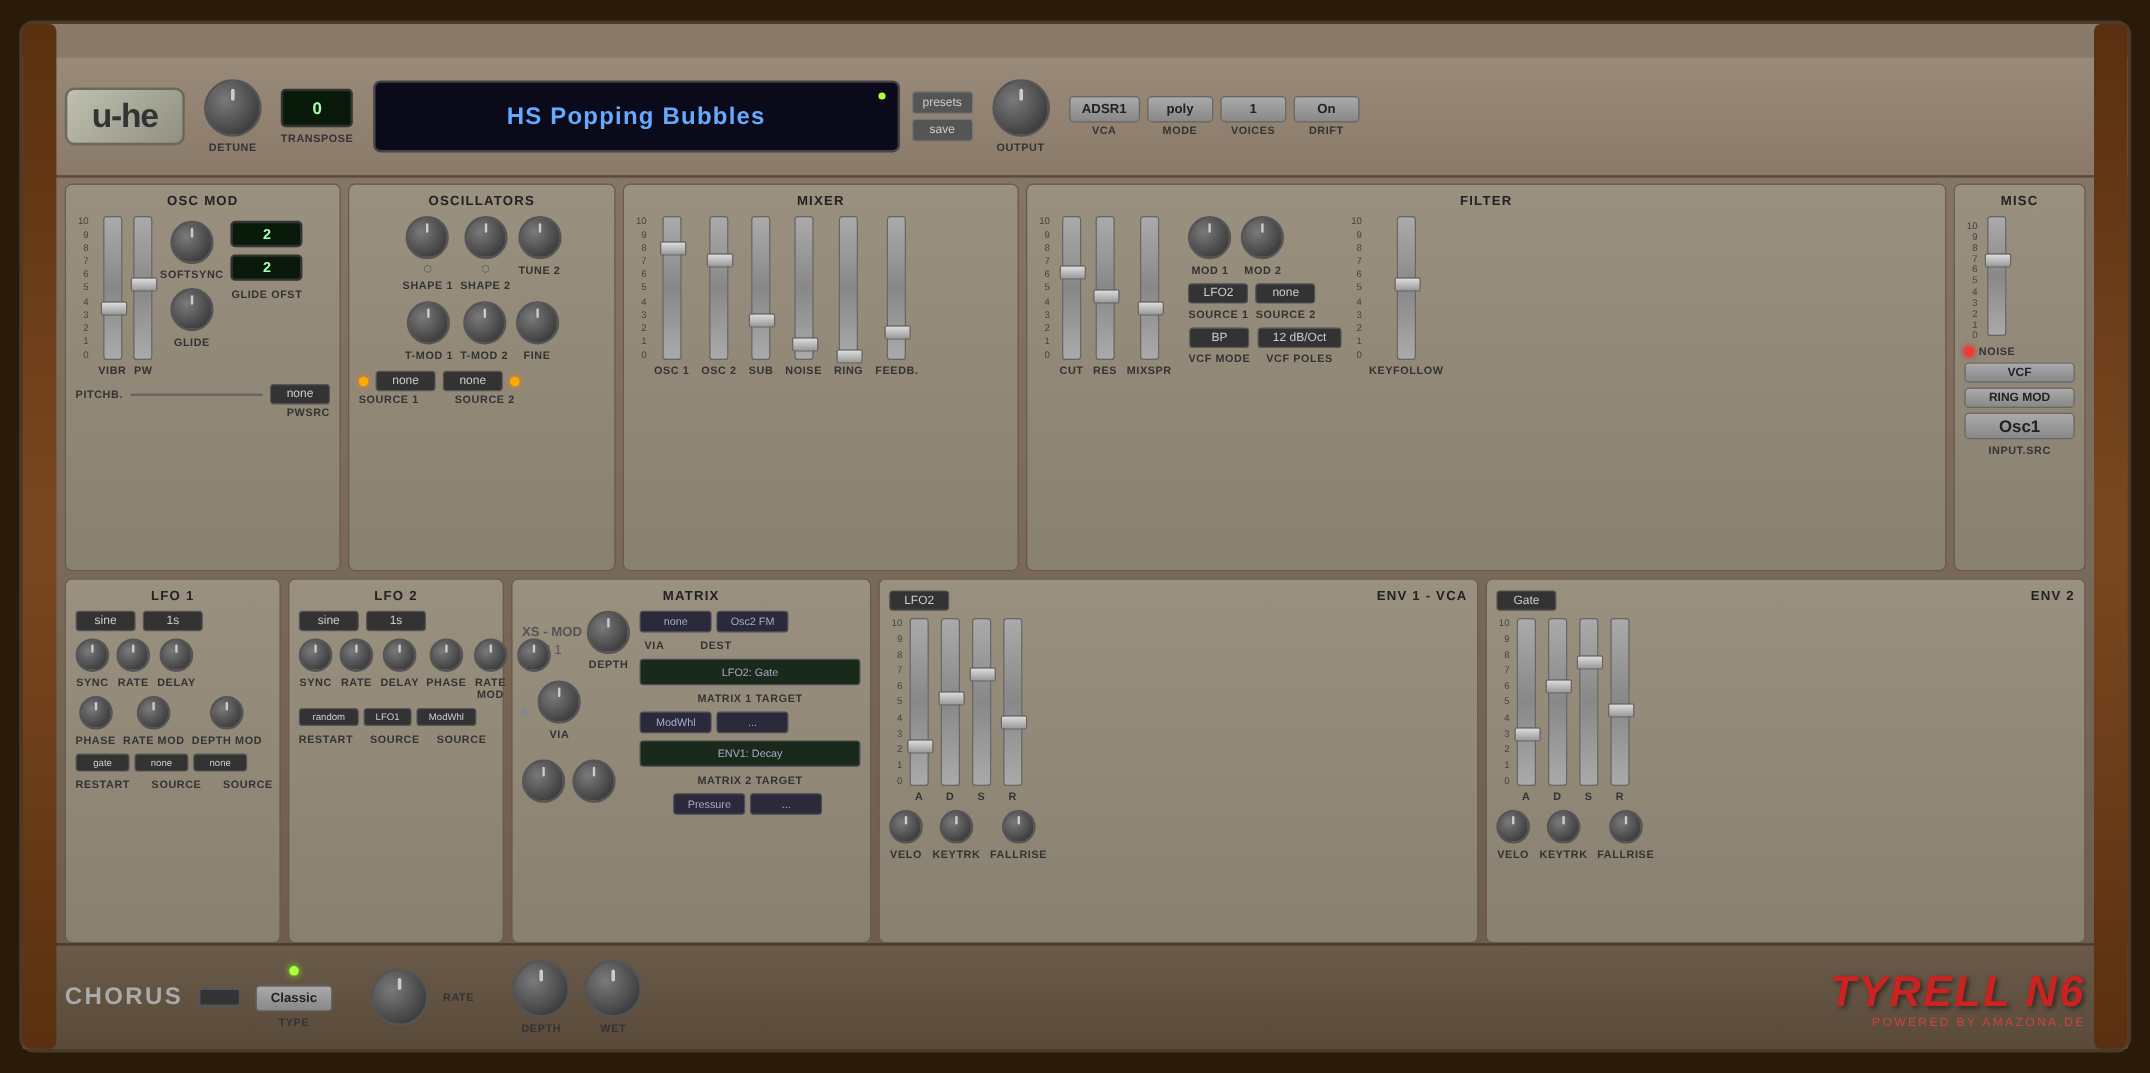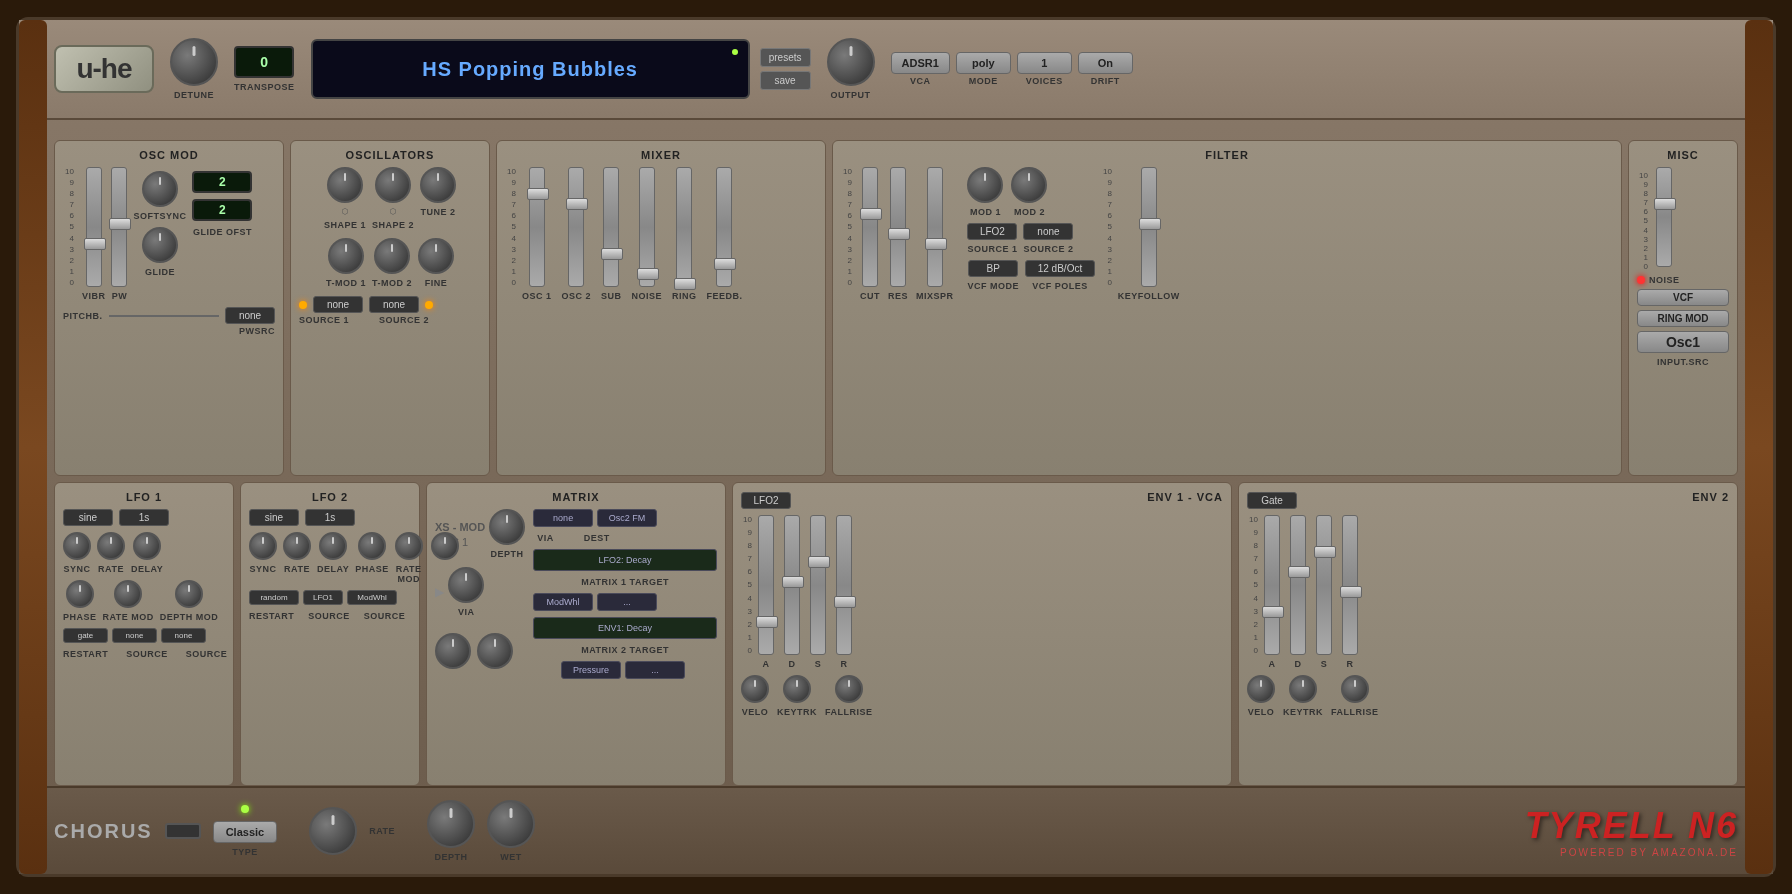--- a/index.html
+++ b/index.html
@@ -37,20 +37,21 @@
 
     
     .top-bar {
       height: 100px;
       background: linear-gradient(180deg, #9a8a7a 0%, #8a7a6a 100%);
       display: flex;
       align-items: center;
       padding: 0 35px;
       gap: 16px;
       border-bottom: 2px solid #5a4a3a;
+      margin-top: 28px;
     }
     .logo-box {
       background: linear-gradient(135deg, #c0c0b0, #909080);
       border-radius: 8px;
       padding: 6px 14px;
       border: 2px solid #6a6a5a;
       min-width: 100px;
       text-align: center;
     }
     .logo-text {
@@ -223,21 +224,21 @@
       color: #222;
       text-align: center;
       letter-spacing: 1px;
       margin-bottom: 6px;
       text-transform: uppercase;
     }
     .osc-mod-section {
       width: 230px;
     }
     .oscillators-section {
-      width: 200px;
+      width: 223px;
     }
     .mixer-section {
       width: 330px;
     }
     .filter-section {
       flex: 1;
     }
     .misc-section {
       width: 110px;
     }
@@ -483,21 +484,21 @@
           <div class="param-label">VOICES</div>
         </div>
         <div class="ctrl-group">
           <div class="ctrl-btn">On</div>
           <div class="param-label">DRIFT</div>
         </div>
       </div>
     </div>
   </div>
 
-  <div class="main-sections" style="padding-top:20px;">
+  <div class="main-sections" style="padding-top:5px;">
 
     <div class="section-box osc-mod-section">
       <div class="section-title">OSC MOD</div>
       <div style="display:flex; gap:6px; align-items:flex-start;">
 
         <div class="scale-nums">
           <span>10</span>
             <span>9</span>
             <span>8</span>
             <span>7</span>
@@ -911,21 +912,21 @@
         </div>
         <div style="display:flex; flex-direction:column; gap:6px; flex:1;">
           <div style="display:flex; gap:4px;">
             <div class="matrix-btn">none</div>
             <div class="matrix-btn">Osc2 FM</div>
           </div>
           <div style="display:flex; gap:30px; padding:0 4px;">
             <div class="param-label">VIA</div>
             <div class="param-label">DEST</div>
           </div>
-          <div class="matrix-btn" style="width:100%; padding:5px 4px; background:#1a2a1a;">LFO2: Decay</div>
+          <div class="matrix-btn" style="width:100%; padding:5px 4px; background:#1a2a1a;">LFO2: Gate</div>
           <div class="param-label">MATRIX 1 TARGET</div>
           <div style="display:flex; gap:4px;">
             <div class="matrix-btn">ModWhl</div>
             <div class="matrix-btn">...</div>
           </div>
           <div class="matrix-btn" style="width:100%; padding:5px 4px; background:#1a2a1a;">ENV1: Decay</div>
           <div class="param-label">MATRIX 2 TARGET</div>
           <div style="display:flex; gap:4px;padding-left:28px;">
             <div class="matrix-btn">Pressure</div>
             <div class="matrix-btn">...</div>

